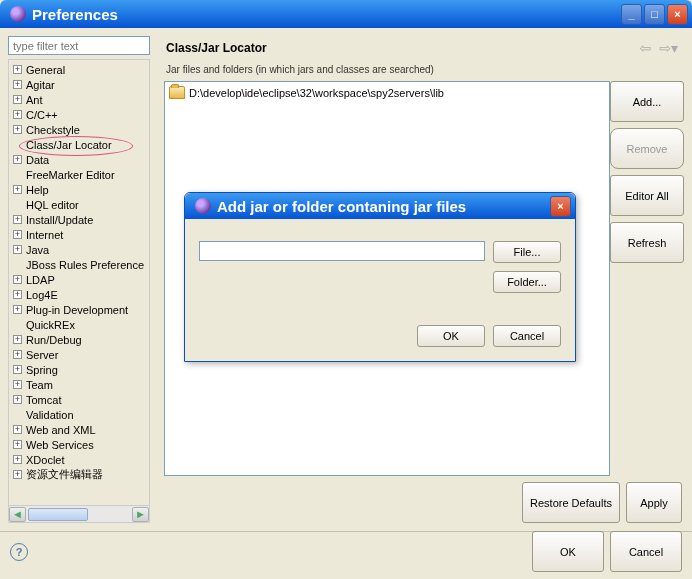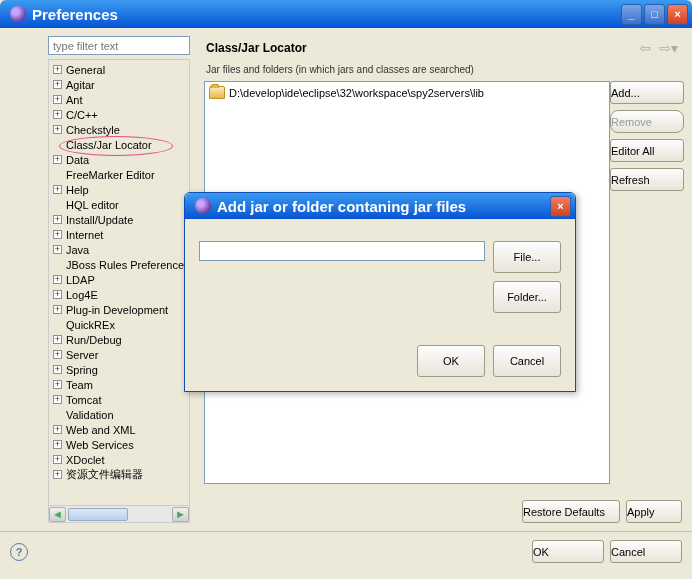--- a/index.html
+++ b/index.html
@@ -5,21 +5,21 @@
 * { box-sizing: border-box; margin: 0; padding: 0; font-family: Tahoma, sans-serif; font-size: 11px; }
 body { background: #ece9d8; width: 692px; height: 579px; overflow: hidden; position: relative; }
 
 .titlebar { height: 28px; background: linear-gradient(to bottom, #3b9bf1, #0553d3); display: flex; align-items: center; padding: 0 4px; color: white; border-radius: 6px 6px 0 0; }
 .titlebar .icon { width: 16px; height: 16px; background: radial-gradient(circle at 35% 35%, #c9a6ff 20%, #6b3fa0 70%); border-radius: 50%; margin: 0 6px; }
 .titlebar .title { font-weight: bold; font-size: 15px; flex: 1; }
 .winbtn { width: 21px; height: 21px; margin-left: 2px; border-radius: 3px; display: flex; align-items: center; justify-content: center; font-weight: bold; color: white; border: 1px solid #2a5db0; }
 .winbtn.min, .winbtn.max { background: linear-gradient(to bottom, #7ba7e8, #3c6fc8); }
 .winbtn.close { background: linear-gradient(to bottom, #f08060, #d04020); }
 
-.content { display: flex; height: 503px; padding: 8px; gap: 8px; margin-left: 40px; }
+.content { display: flex; height: 503px; padding: 8px; gap: 8px; }
 .left { width: 148px; display: flex; flex-direction: column; }
 .filter { border: 1px solid #7f9db9; background: white; height: 19px; padding: 2px 4px; margin-bottom: 4px; width: 142px; }
 .tree-wrap { flex: 1; border: 1px solid #ccc; background: #ece9d8; overflow: hidden; position: relative; width: 142px; }
 .tree { padding: 2px 0; }
 .tree-item { display: flex; align-items: center; height: 15px; padding-left: 4px; white-space: nowrap; cursor: default; }
 .tree-item .exp { width: 9px; height: 9px; border: 1px solid #919191; background: white; margin-right: 4px; display: flex; align-items: center; justify-content: center; font-size: 9px; line-height: 7px; color: #333; }
 .tree-item .noexp { width: 9px; margin-right: 4px; }
 .hl-oval { position: absolute; border: 1.5px solid #e05080; border-radius: 50%; pointer-events: none; }
 .hscroll { position: absolute; bottom: 0; left: 0; right: 0; height: 17px; background: #e8e8e8; display: flex; align-items: center; border-top: 1px solid #ccc; }
 .hscroll .arrow { width: 17px; height: 15px; background: linear-gradient(to bottom,#f0f0f0,#d0d0d0); border: 1px solid #b0b0b0; border-radius: 2px; display:flex;align-items:center;justify-content:center;color:#4a6; }
@@ -30,36 +30,36 @@
 .hdr { display: flex; align-items: center; padding: 4px 2px 8px; }
 .hdr .title2 { font-weight: bold; font-size: 12px; flex: 1; }
 .navarr { color: #aaa; font-size: 14px; margin: 0 4px; }
 .desc { font-size: 10px; color: #333; margin-bottom: 6px; padding: 0 2px;}
 .listpane { display: flex; gap: 0; flex: 1; }
 .listbox { flex: 1; border: 1px solid #7f9db9; background: white; padding: 4px; }
 .listrow { display: flex; align-items: center; gap: 4px; }
 .foldericon { width: 16px; height: 13px; background: linear-gradient(to bottom,#fceabb,#e8b84a); border: 1px solid #c49020; border-radius: 2px 2px 0 0; position: relative; }
 .foldericon::before { content:''; position:absolute; top:-3px; left:1px; width:6px; height:3px; background:#e8b84a; border:1px solid #c49020; border-bottom:none; border-radius:2px 2px 0 0;}
 .btncol { width: 74px; display: flex; flex-direction: column; gap: 6px; }
-.btn { height: 23px; background: linear-gradient(to bottom,#fdfdfd,#e8e4d8); border: 1px solid #9a9a88; border-radius: 3px; display:flex; align-items:center; cursor:pointer; }
+.btn { height: 41px; background: linear-gradient(to bottom,#fdfdfd,#e8e4d8); border: 1px solid #9a9a88; border-radius: 3px; display:flex; align-items:center; justify-content:center; cursor:pointer; }
 .btn.disabled { color: #999; border-radius: 8px; }
-.btmrow { display:flex; justify-content:flex-end; gap:6px; padding: 16px 2px 0; }
+.btmrow { display:flex; justify-content:flex-end; gap:6px; padding: 6px 2px 0; }
 .btn.wide { width: 98px; }
 
 .footer { height: 40px; border-top: 1px solid #c0c0b0; padding: 6px 10px; display:flex; align-items:center; }
 .help-icon { width: 18px; height: 18px; border: 1.5px solid #5a7aa8; border-radius: 50%; color: #5a7aa8; display:flex;align-items:center;justify-content:center; font-weight:bold; }
 .footer .spacer { flex: 1; }
 .btn.ok { width: 72px; }
 
 .dialog { position: absolute; left: 184px; top: 192px; width: 392px; background: #ece9d8; border: 1px solid #0b4fb5; box-shadow: 2px 2px 6px rgba(0,0,0,0.3); border-radius: 6px 6px 0 0; }
 .dialog .titlebar { height: 26px; border-radius: 6px 6px 0 0; }
 .dialog .body { padding: 22px 14px 14px; }
 .dlgrow { display:flex; gap:8px; margin-bottom: 8px; justify-content: flex-end; }
 .dlginput { flex: 1; height: 20px; border: 1px solid #7f9db9; background: white; padding: 2px 4px; }
-.dlgbtn { width: 68px; height: 32px; background: linear-gradient(to bottom,#fdfdfd,#e8e4d8); border: 1px solid #9a9a88; border-radius: 3px; display:flex;align-items:center;justify-content:center; }
+.dlgbtn { width: 68px; height: 22px; background: linear-gradient(to bottom,#fdfdfd,#e8e4d8); border: 1px solid #9a9a88; border-radius: 3px; display:flex;align-items:center;justify-content:center; }
 .dlgfooter { display:flex; justify-content:flex-end; gap:8px; padding-top: 24px;}
 </style>
 </head>
 <body>
 
 <div class="titlebar">
   <span class="icon"></span>
   <span class="title">Preferences</span>
   <div class="winbtn min">
       <span>_</span>

